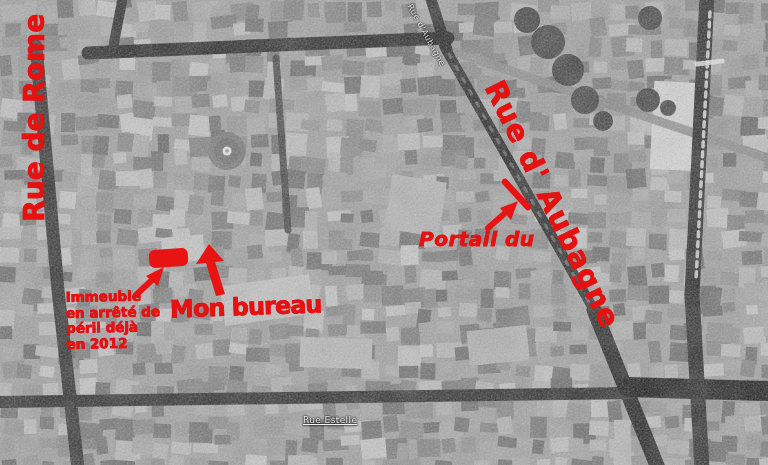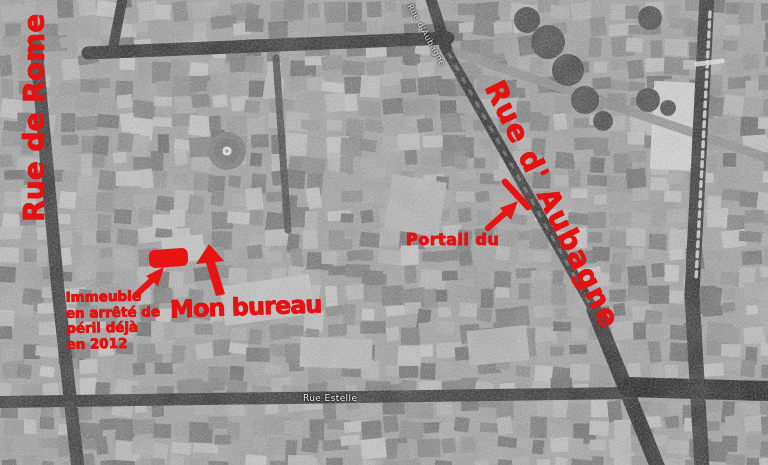--- a/index.html
+++ b/index.html
@@ -8,37 +8,37 @@
     background:#a2a2a2;font-family:"DejaVu Sans","Liberation Sans",sans-serif;
   }
   .stage svg.base{position:absolute;left:0;top:0;}
   
   .maplabel{
     position:absolute;color:#f2f2f2;font-size:9px;letter-spacing:.4px;
     text-shadow:0 0 2px #000,0 0 2px #000;white-space:nowrap;
   }
   .maplabel.aubagne{left:414px;top:2px;font-size:8.5px;opacity:.85;
     transform:rotate(61deg);transform-origin:0 0;}
-  .maplabel.estelle{left:303px;top:393px;}
+  .maplabel.estelle{left:303px;top:415px;text-decoration:underline;}
   
   .anno{
     position:absolute;color:#e61212;font-weight:bold;white-space:nowrap;
     -webkit-text-stroke:.8px #e61212;text-shadow:0 0 .5px #c30d0d;
     line-height:1.05;
   }
   .anno.rome{left:-60px;top:112px;width:190px;text-align:center;
     font-size:28px;transform:rotate(-90deg);}
   .anno.aubagne{left:427px;top:173px;width:235px;text-align:center;
     font-size:29px;letter-spacing:1px;transform:rotate(64deg);}
   .anno.monbureau{left:170px;top:295px;font-size:24px;letter-spacing:-1px;
     transform:rotate(-2deg);}
   .anno.immeuble{left:66px;top:289px;font-size:13.5px;line-height:15.5px;
     transform:rotate(-1deg);}
-  .anno.portail{left:406px;top:228px;font-size:16px;line-height:23px;
-    letter-spacing:.5px;}
+  .anno.portail{left:419px;top:228px;font-size:20px;line-height:23px;
+    letter-spacing:.5px;font-style:italic;}
   .arrows{position:absolute;left:0;top:0;pointer-events:none;}
 </style>
 </head>
 <body>
 
 <div class="stage">
 
   <svg class="base" width="768" height="465">
     <defs>
       <filter id="grain" x="0" y="0" width="100%" height="100%">

